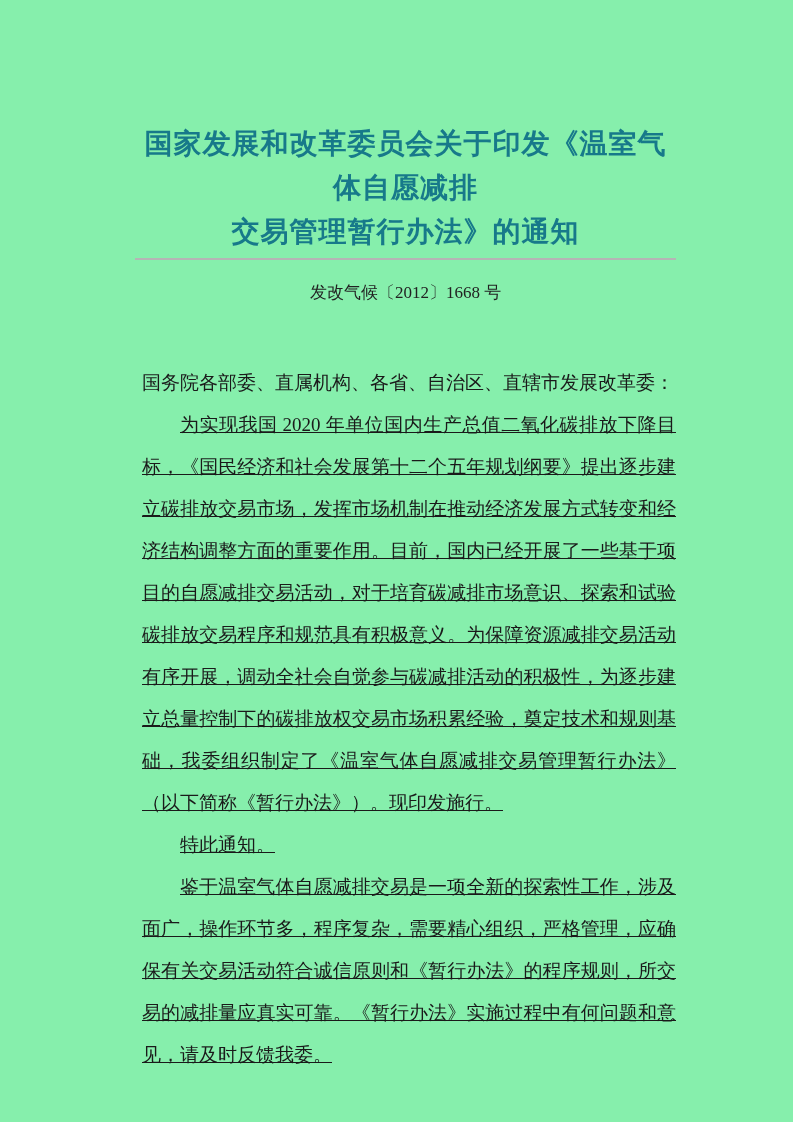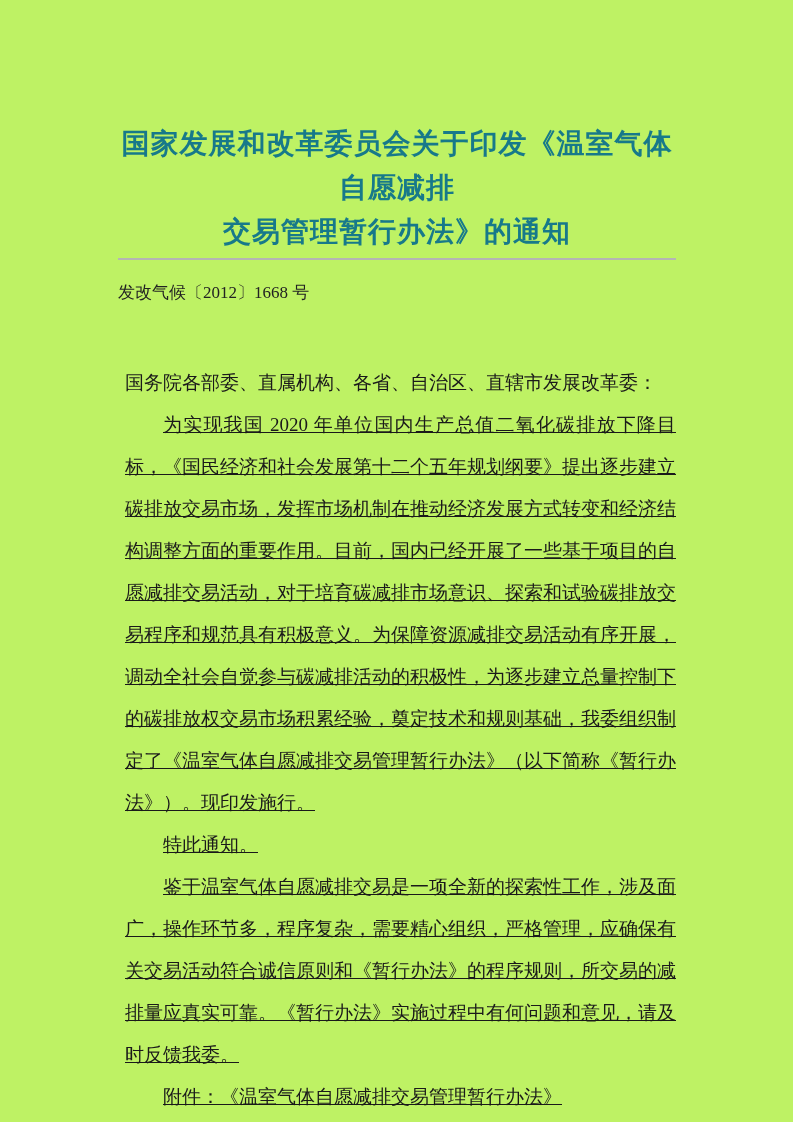--- a/index.html
+++ b/index.html
@@ -4,25 +4,26 @@
 <style>
   html, body {
     margin: 0;
     padding: 0;
     background: #ffffff;
   }
   .page {
     position: relative;
     width: 793px;
     height: 1122px;
-    background: #bef264;
+    background: #86efac;
     overflow: hidden;
     font-family: "Liberation Serif", "DejaVu Serif", serif;
     color: #1a1a1a;
     box-sizing: border-box;
+    padding-left: 17px;
   }
   .content {
     padding: 0 117px 0 118px;
     box-sizing: border-box;
   }
   .doc-title {
     margin: 122px 0 0 0;
     text-align: center;
     color: #17798a;
     font-size: 28px;
@@ -32,20 +33,21 @@
     letter-spacing: 1px;
   }
   .divider {
     height: 2px;
     background: #b5b5b5;
     margin-top: 4px;
     border: none;
   }
   .doc-number {
     margin-top: 21px;
+    text-align: center;
     font-size: 17px;
     line-height: 24px;
     color: #222222;
   }
   .doc-body {
     margin-top: 57px;
     font-size: 19px;
     line-height: 42px;
     text-align: justify;
     color: #1a1a1a;
@@ -73,17 +75,16 @@
 
     <div class="divider"></div>
 
     <div class="doc-number">发改气候〔2012〕1668 号</div>
 
     <div class="doc-body">
       <p>国务院各部委、直属机构、各省、自治区、直辖市发展改革委：</p>
       <p class="indent">为实现我国 2020 年单位国内生产总值二氧化碳排放下降目标，《国民经济和社会发展第十二个五年规划纲要》提出逐步建立碳排放交易市场，发挥市场机制在推动经济发展方式转变和经济结构调整方面的重要作用。目前，国内已经开展了一些基于项目的自愿减排交易活动，对于培育碳减排市场意识、探索和试验碳排放交易程序和规范具有积极意义。为保障资源减排交易活动有序开展，调动全社会自觉参与碳减排活动的积极性，为逐步建立总量控制下的碳排放权交易市场积累经验，奠定技术和规则基础，我委组织制定了《温室气体自愿减排交易管理暂行办法》（以下简称《暂行办法》）。现印发施行。</p>
       <p class="indent">特此通知。</p>
       <p class="indent">鉴于温室气体自愿减排交易是一项全新的探索性工作，涉及面广，操作环节多，程序复杂，需要精心组织，严格管理，应确保有关交易活动符合诚信原则和《暂行办法》的程序规则，所交易的减排量应真实可靠。《暂行办法》实施过程中有何问题和意见，请及时反馈我委。</p>
-      <p class="indent">附件：《温室气体自愿减排交易管理暂行办法》</p>
     </div>
 
   </div>
 </div>
 
 </body></html>

